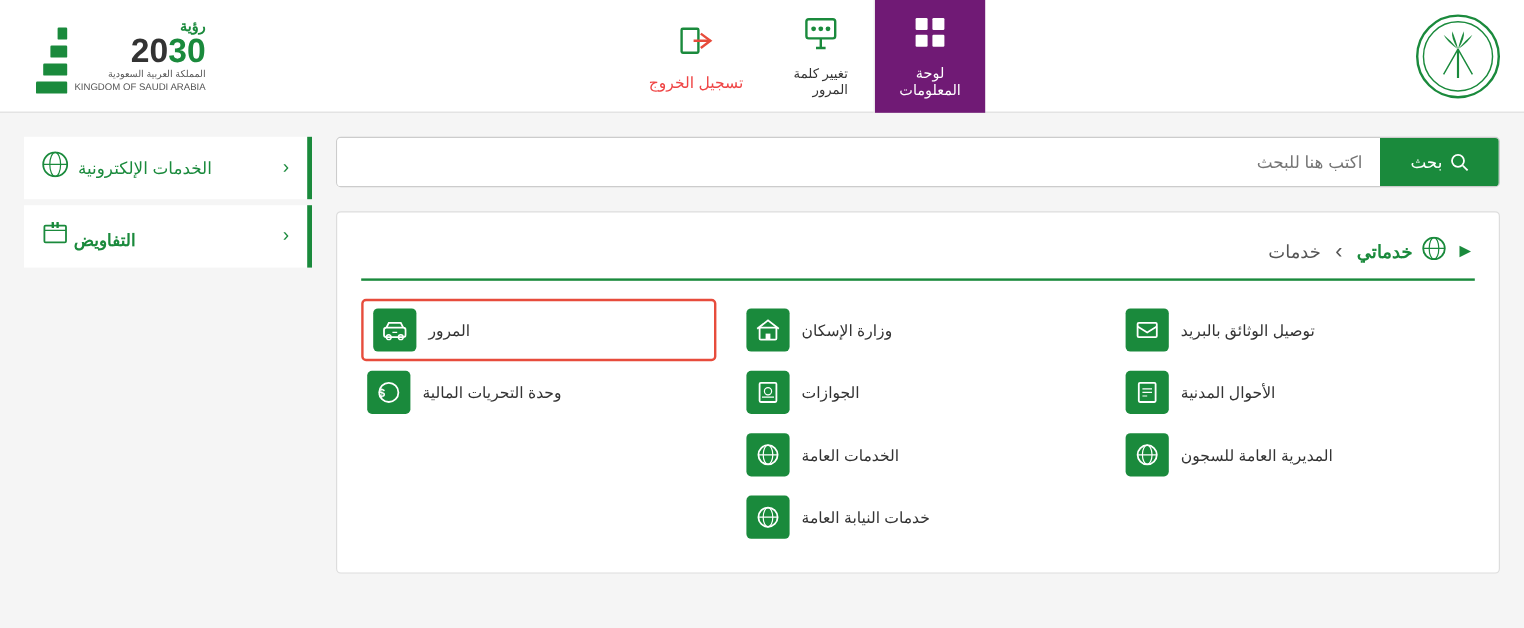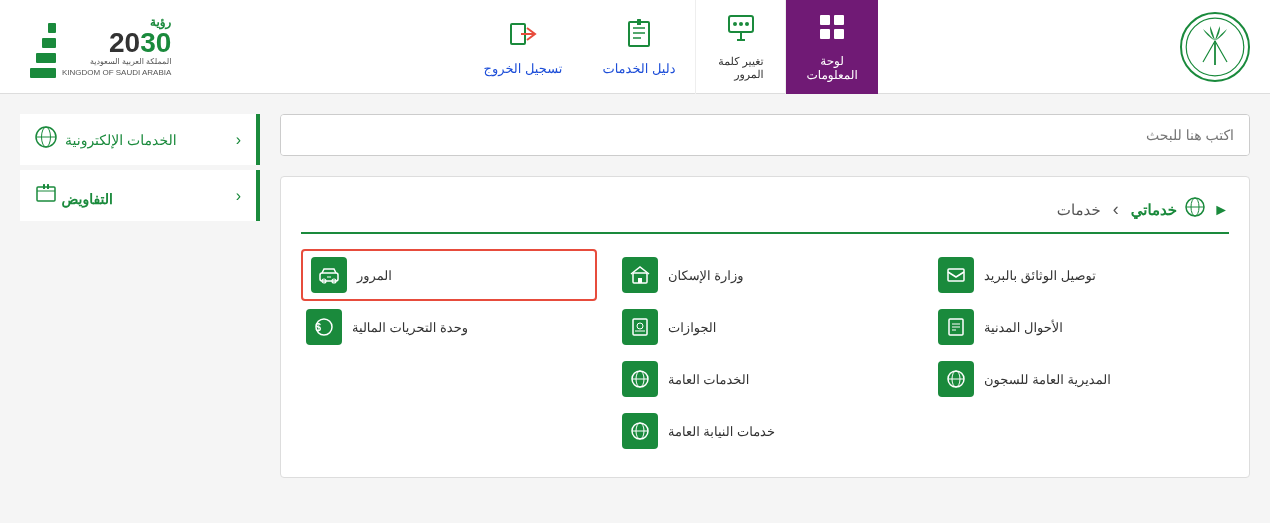--- a/index.html
+++ b/index.html
@@ -98,21 +98,21 @@
     }
 
     .nav-item .nav-icon {
       font-size: 28px;
       color: #1a8a3c;
       margin-bottom: 4px;
     }
 
     .nav-item .nav-label {
       font-size: 13px;
-      color: #1d4ed8;
+      color: #ef4444;
       direction: rtl;
     }
 
     .nav-item.english-item .nav-label {
       font-weight: bold;
       font-size: 14px;
     }
 
     
     .main-container {
@@ -317,32 +317,20 @@
         <svg width="32" height="32" viewBox="0 0 32 32" fill="none">
           <rect x="4" y="6" width="14" height="20" rx="1" stroke="#1a8a3c" stroke-width="2" fill="none"></rect>
           <path d="M20 10 L28 16 L20 22" stroke="#e74c3c" stroke-width="2" fill="none"></path>
           <line x1="28" y1="16" x2="14" y2="16" stroke="#e74c3c" stroke-width="2"></line>
         </svg>
       </div>
       <div class="nav-label">تسجيل الخروج</div>
     </div>
 
 
-    <div class="nav-item">
-      <div class="nav-icon">
-        <svg width="32" height="32" viewBox="0 0 32 32" fill="none">
-          <rect x="6" y="4" width="20" height="24" rx="1" stroke="#1a8a3c" stroke-width="2" fill="none"></rect>
-          <line x1="10" y1="10" x2="22" y2="10" stroke="#1a8a3c" stroke-width="1.5"></line>
-          <line x1="10" y1="15" x2="22" y2="15" stroke="#1a8a3c" stroke-width="1.5"></line>
-          <line x1="10" y1="20" x2="18" y2="20" stroke="#1a8a3c" stroke-width="1.5"></line>
-          <rect x="14" y="1" width="4" height="6" rx="0.5" fill="#1a8a3c"></rect>
-        </svg>
-      </div>
-      <div class="nav-label">دليل الخدمات</div>
-    </div>
 
     <div class="nav-item">
       <div class="nav-icon">
         <svg width="32" height="32" viewBox="0 0 32 32" fill="none">
           <rect x="4" y="4" width="24" height="16" rx="2" stroke="#1a8a3c" stroke-width="2" fill="none"></rect>
           <circle cx="10" cy="12" r="2" fill="#1a8a3c"></circle>
           <circle cx="16" cy="12" r="2" fill="#1a8a3c"></circle>
           <circle cx="22" cy="12" r="2" fill="#1a8a3c"></circle>
           <line x1="16" y1="20" x2="16" y2="28" stroke="#1a8a3c" stroke-width="2"></line>
           <line x1="12" y1="28" x2="20" y2="28" stroke="#1a8a3c" stroke-width="2"></line>
@@ -414,20 +402,27 @@
         </span>
       </div>
     </div>
 
   </div>
 
   <div class="search-container">
 
     <div class="search-bar">
       <input class="search-input" type="text" placeholder="اكتب هنا للبحث" style="">
+      <button class="search-btn">
+        <svg width="16" height="16" viewBox="0 0 16 16" fill="none">
+          <circle cx="7" cy="7" r="5" stroke="white" stroke-width="1.5"></circle>
+          <line x1="11" y1="11" x2="15" y2="15" stroke="white" stroke-width="1.5"></line>
+        </svg>
+        <span>بحث</span>
+      </button>
     </div>
 
     <div class="services-panel">
 
       <div class="breadcrumb">
         <span style="color:#1a8a3c; font-size:16px;">►</span>
         <span style="color:#1a8a3c; font-size:18px;">
           <svg width="20" height="20" viewBox="0 0 20 20" fill="none">
             <circle cx="10" cy="10" r="9" stroke="#1a8a3c" stroke-width="1.5"></circle>
             <ellipse cx="10" cy="10" rx="4" ry="9" stroke="#1a8a3c" stroke-width="1"></ellipse>

